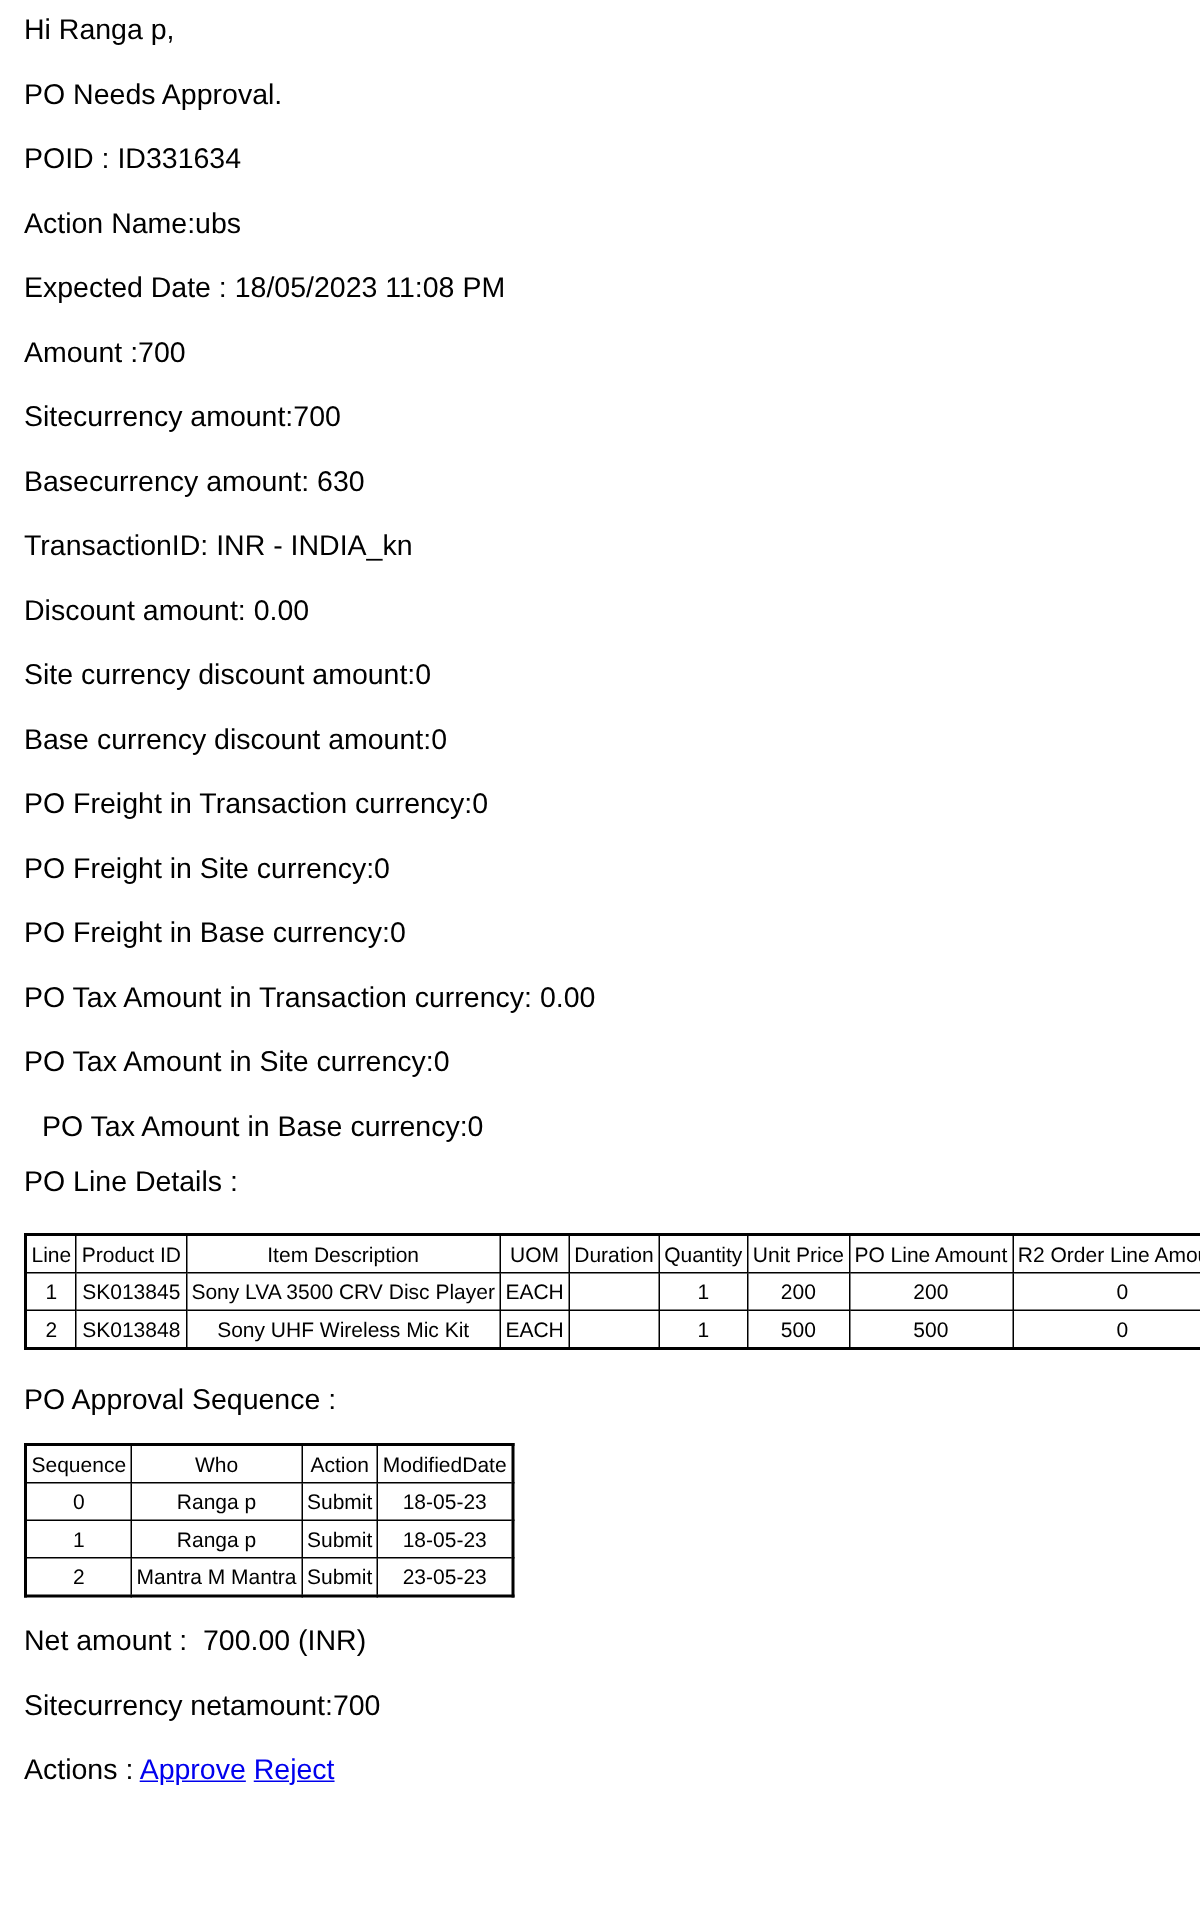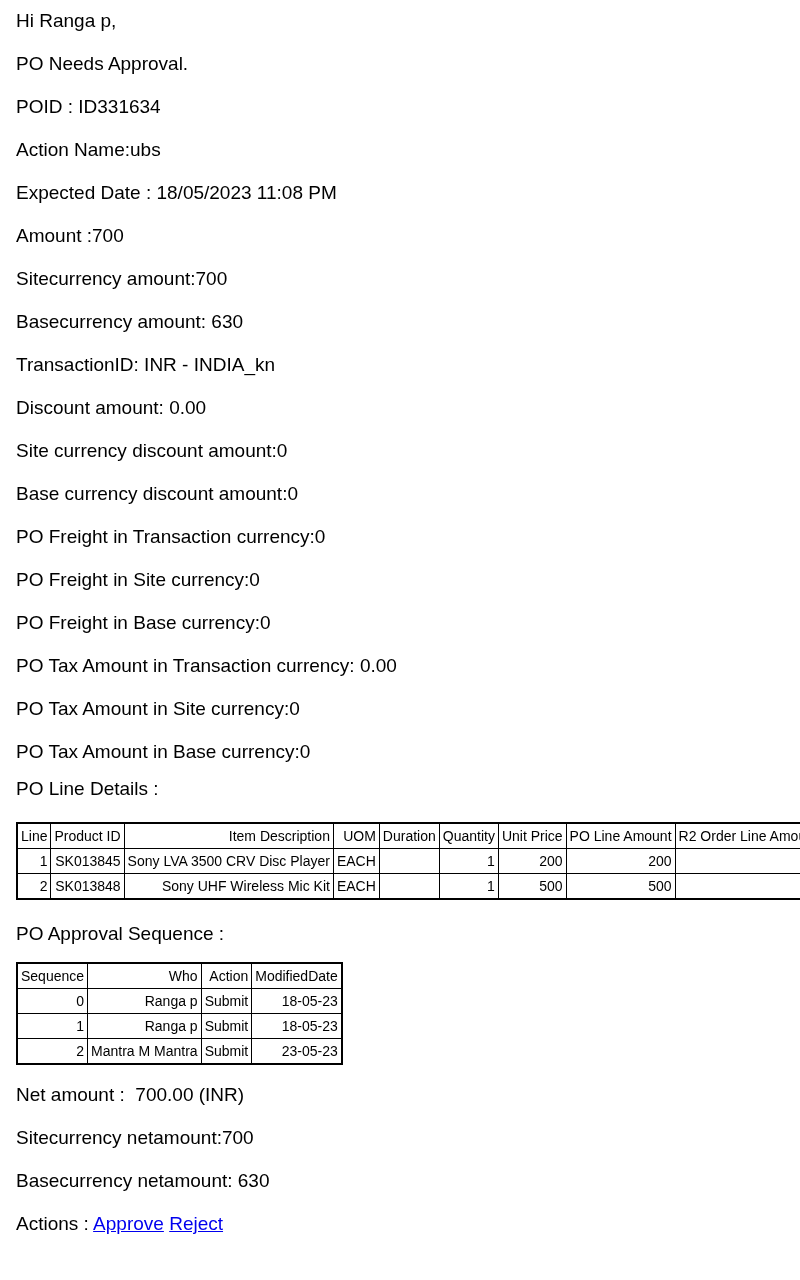--- a/index.html
+++ b/index.html
@@ -13,35 +13,35 @@
   }
   .page {
     padding: 11px 10px 10px 16px;
   }
   p.line {
     margin: 0 0 23px 0;
     font-size: 19px;
     line-height: 20px;
     white-space: pre-wrap;
   }
-  p.line.tight { margin-bottom: 17px; }
+  p.line.tight { margin-bottom: 17px; margin-left: 12px; }
   p.line.pre-table { }
   p.heading-approval { margin-top: 24px; margin-bottom: 18px; }
   p.net-line { margin-top: 20px; }
   table.data {
     border-collapse: collapse;
     table-layout: fixed;
     border: 2px solid #000;
     font-size: 14px;
   }
   table.data td, table.data th {
     border: 1px solid #000;
     padding: 2px 3px;
     font-weight: normal;
-    text-align: right;
+    text-align: center;
     line-height: 20px;
     white-space: nowrap;
     overflow: hidden;
   }
   a.action-link {
     color: var(--link-color, #0000EE);
     text-decoration: underline;
     cursor: pointer;
   }
 </style>
@@ -154,17 +154,16 @@
       <td>2</td>
       <td>Mantra M Mantra</td>
       <td>Submit</td>
       <td>23-05-23</td>
     </tr>
   </tbody>
     </table>
 
   <p class="line net-line">Net amount :  700.00 (INR)</p>
   <p class="line">Sitecurrency netamount:700</p>
-  <p class="line">Basecurrency netamount: 630</p>
 
   <p class="line"><span>Actions :</span> <a class="action-link" href="#">Approve</a> <a class="action-link" href="#">Reject</a></p>
 
 </div>
 
 </body></html>

